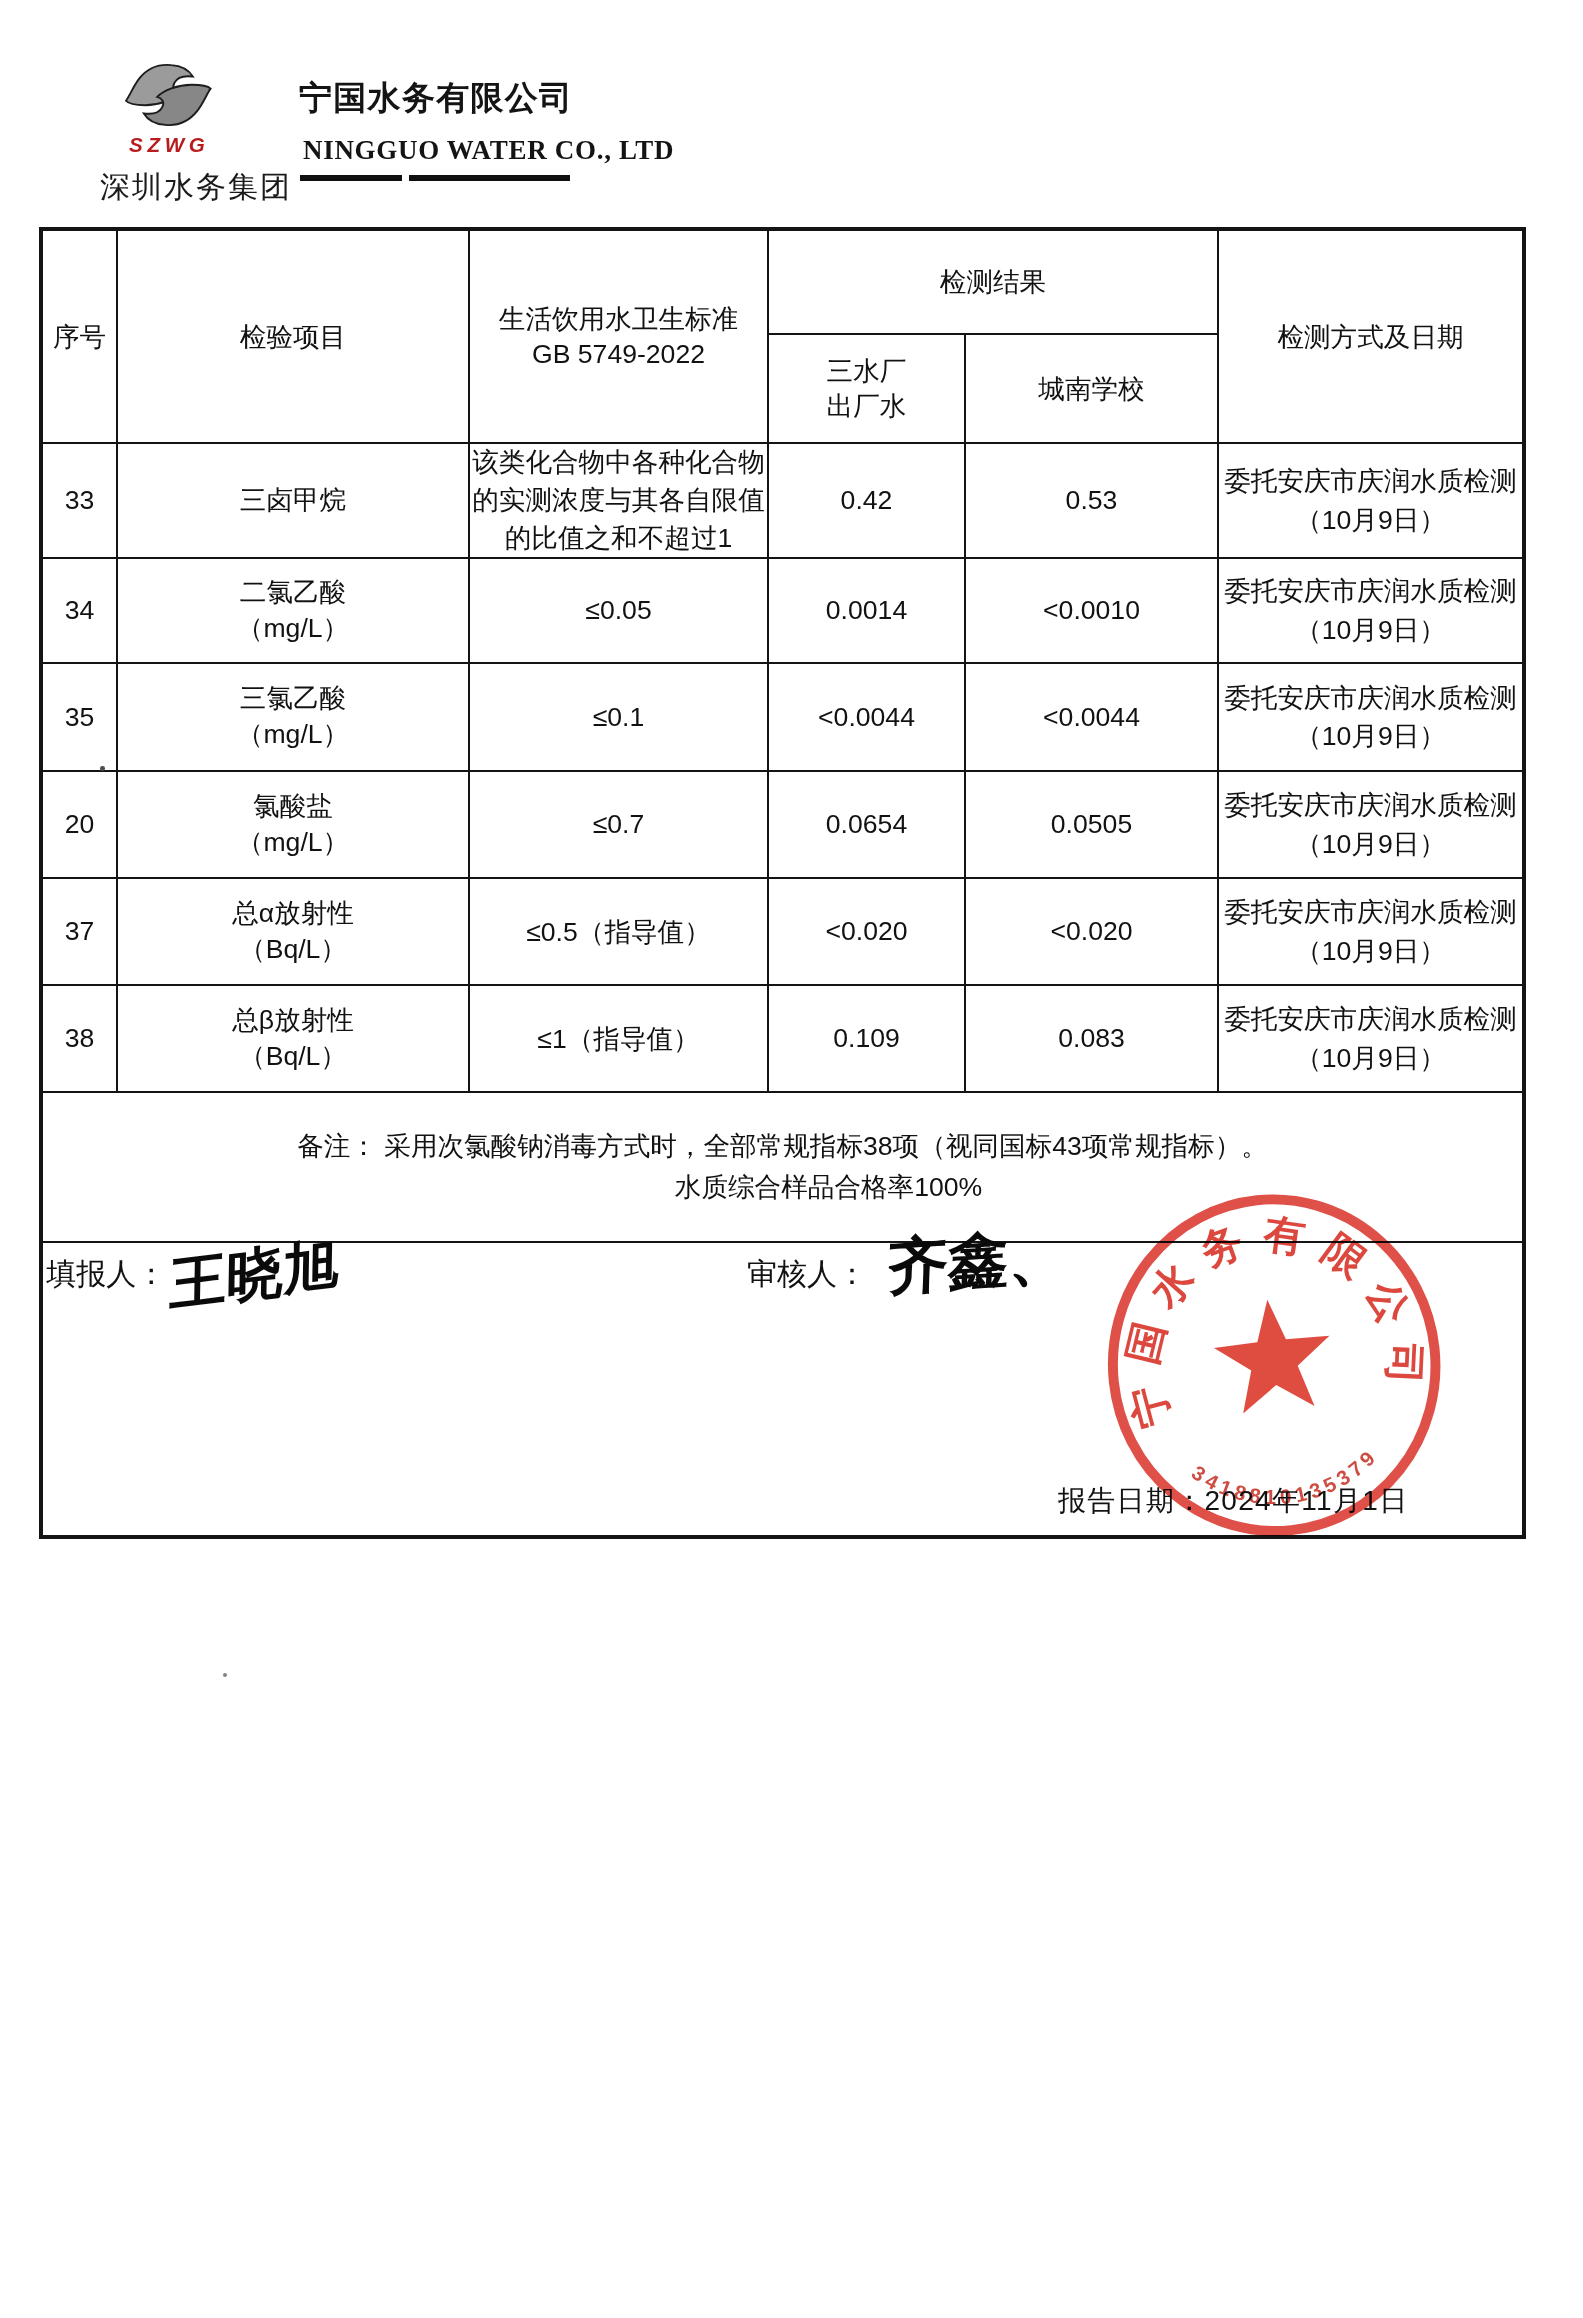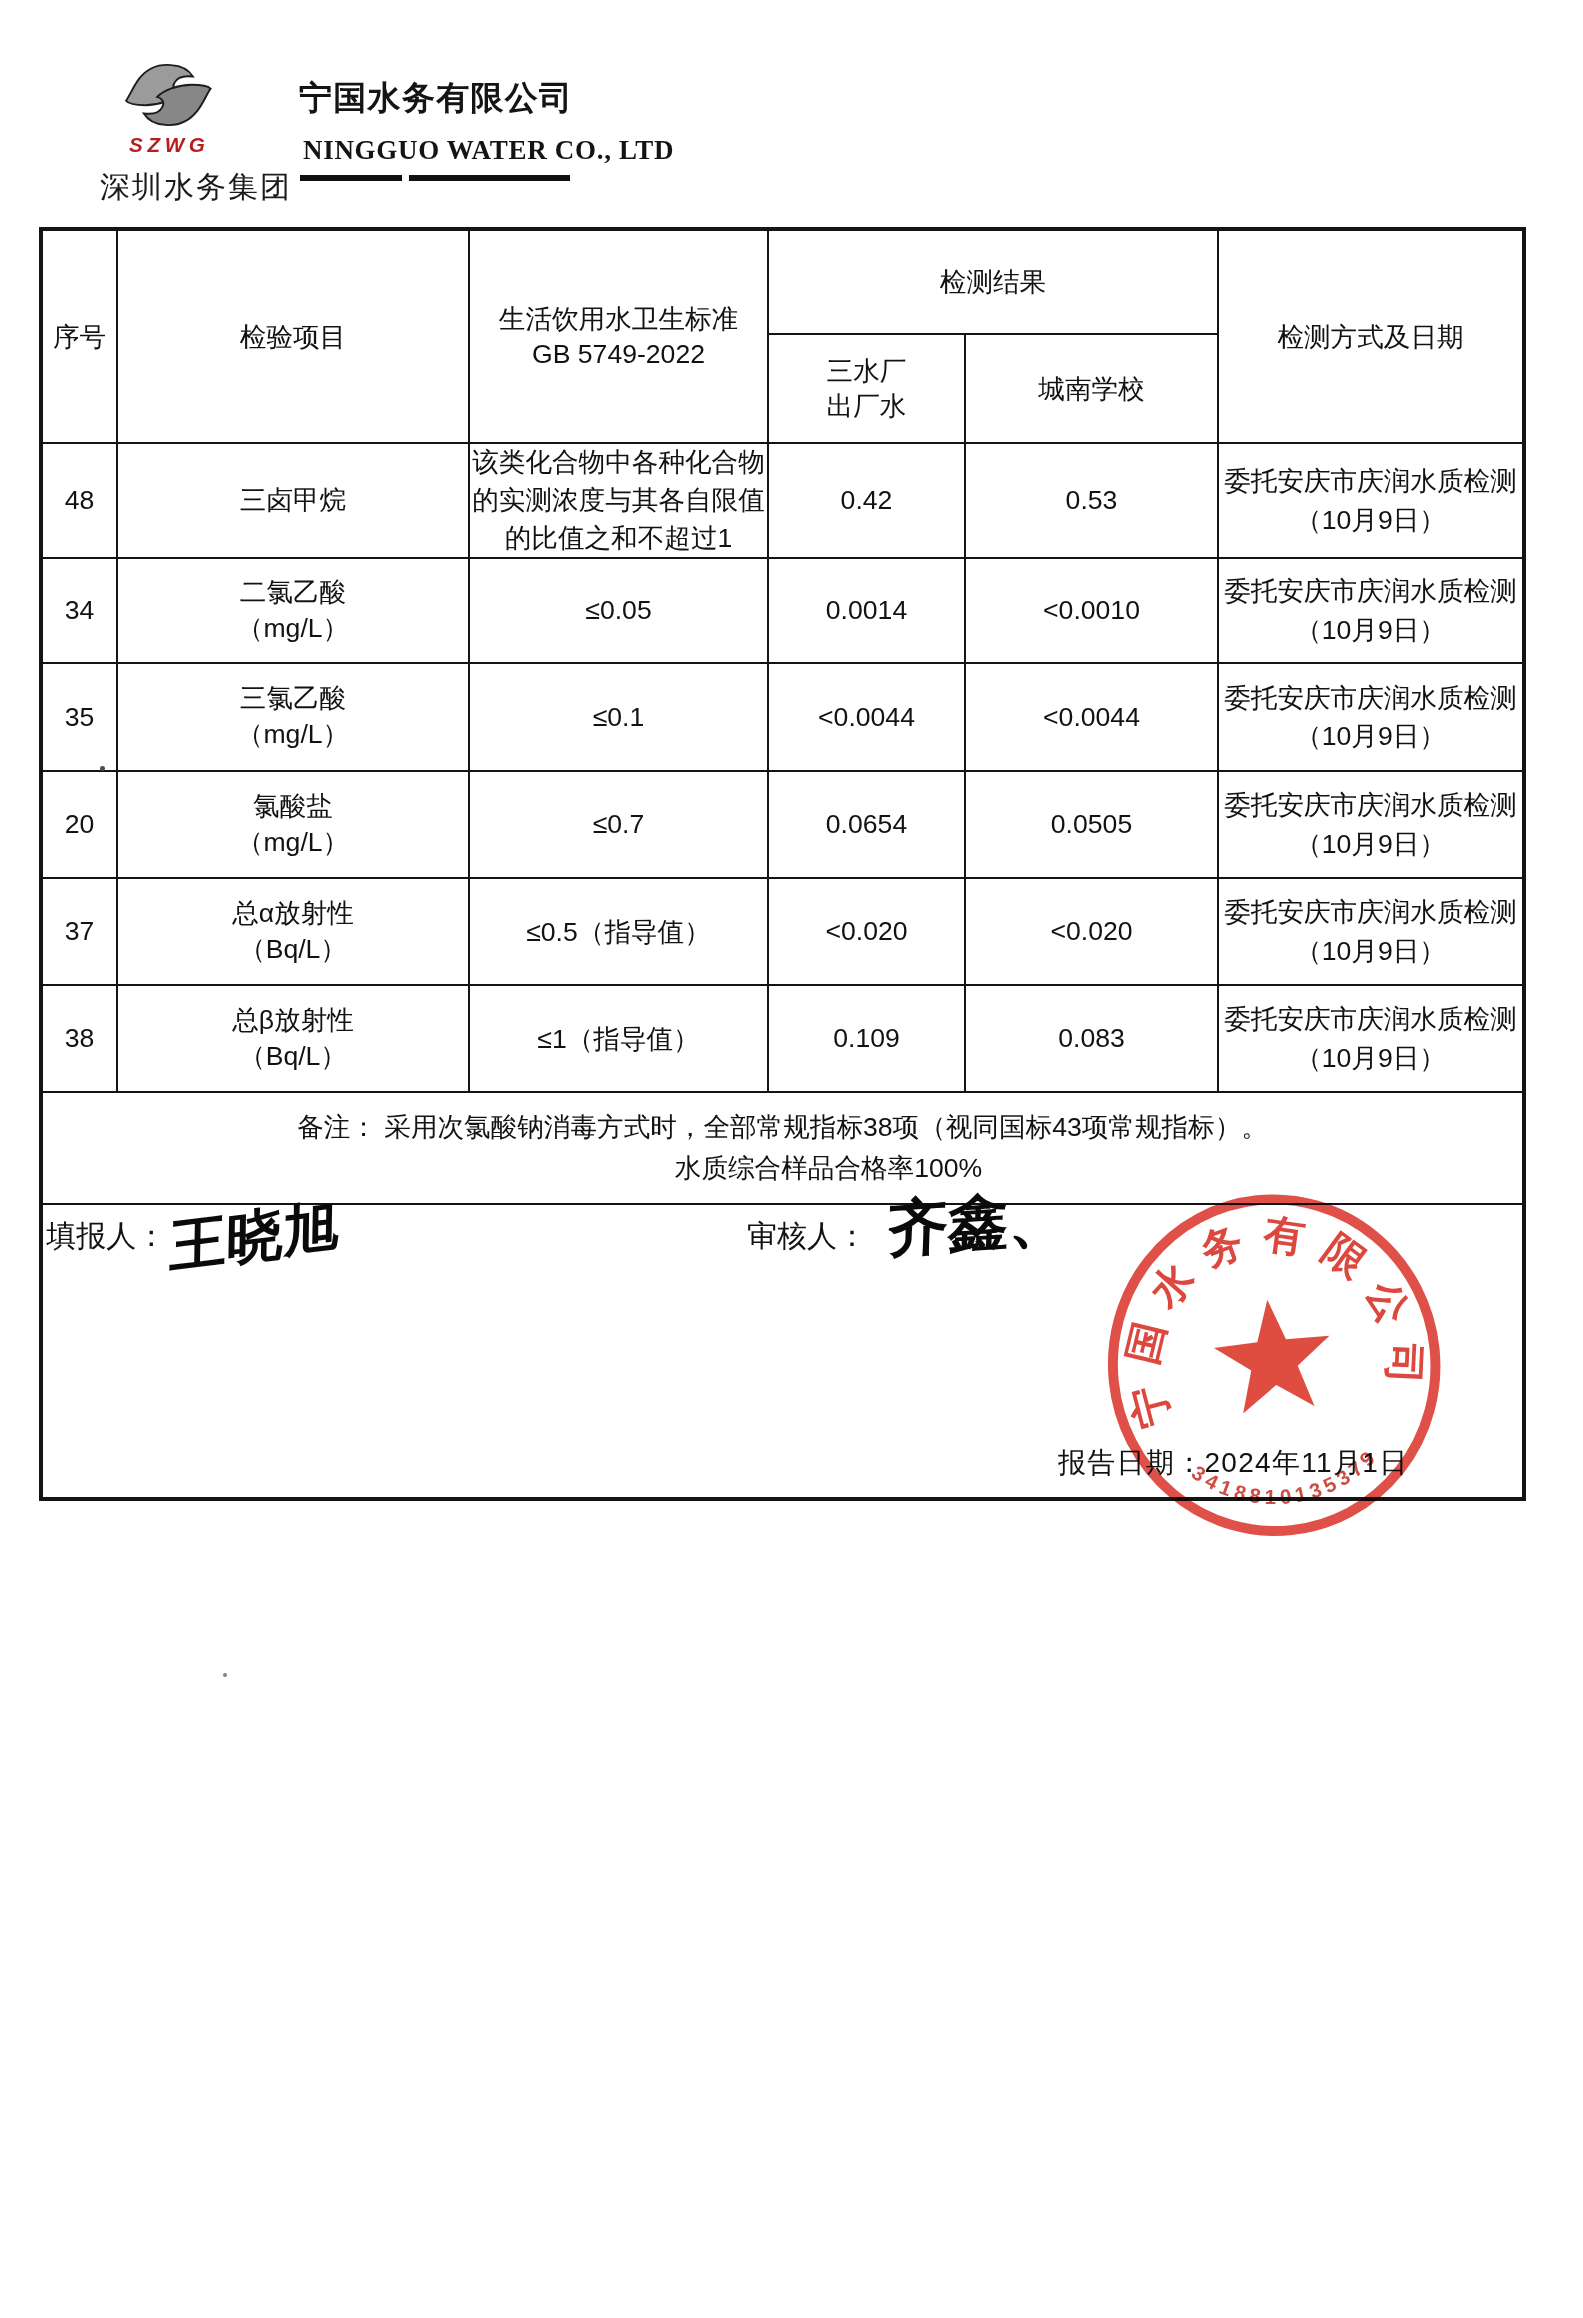--- a/index.html
+++ b/index.html
@@ -47,21 +47,21 @@
   }
   table.report th, table.report td{
     border:2.7px solid #141414;
     text-align:center;vertical-align:middle;
     font-size:26.6px;color:#121212;font-weight:400;
     padding:0;
   }
   tr.h1{height:105px;} tr.h2{height:109px;}
   tr.r33{height:110px;} tr.r34{height:105px;} tr.r35{height:108px;}
   tr.r36{height:107px;} tr.r37{height:107px;} tr.r38{height:107px;}
-  tr.remarks-row{height:112px;} tr.footer-row{height:292px;}
+  tr.remarks-row{height:150px;} tr.footer-row{height:292px;}
   .hdr2line div{line-height:1.3;}
   td .l1,td .l2{line-height:1.35;}
   td .l2:empty{display:none;}
   td.std-long{
     font-size:22.6px;text-align:left;padding:0 14.6px;line-height:1.42;
   }
   td.method{font-size:25px;line-height:1.45;padding:0 4px;}
   td.remarks{
     text-align:left;vertical-align:top;
     padding:22.6px 13.3px 0 10.6px;font-size:27px;line-height:1.55;
@@ -133,21 +133,21 @@
     </tr>
     <tr class="h2">
       <th class="hdr2line">
         <div>三水厂</div>
         <div>出厂水</div>
       </th>
       <th>城南学校</th>
     </tr>
 
     <tr class="r33">
-      <td>48</td>
+      <td>33</td>
       <td>
             <div class="l1">三卤甲烷</div>
           </td>
       <td class="std-long">该类化合物中各种化合物的实测浓度与其各自限值的比值之和不超过1</td>
       <td>0.42</td>
       <td>0.53</td>
       <td class="method">
             <div>委托安庆市庆润水质检测</div>
             <div>（10月9日）</div>
           </td>

